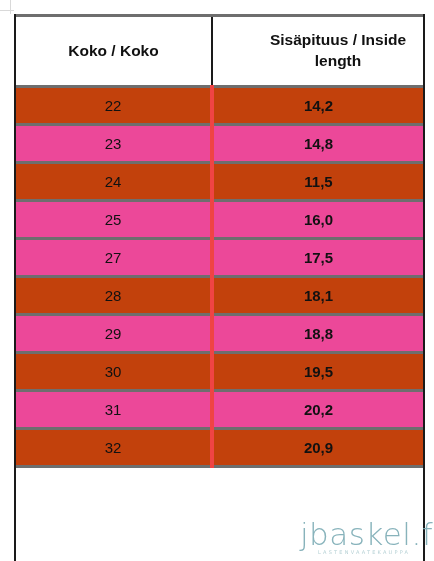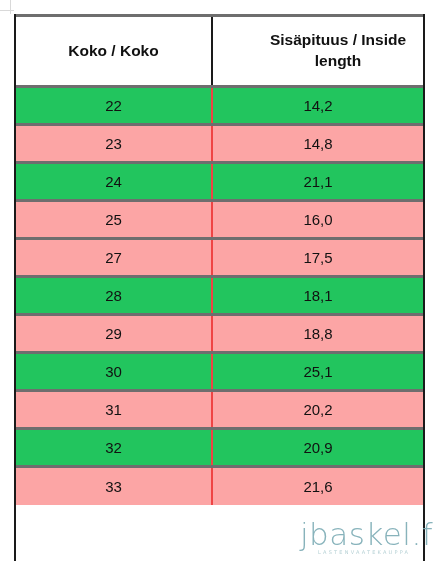--- a/index.html
+++ b/index.html
@@ -89,28 +89,29 @@
     color: #111111;
     text-align: center;
     height: 38px;
     padding: 0;
     box-sizing: border-box;
     vertical-align: middle;
     font-weight: normal;
   }
 
   tbody td.td-len {
-    border-left: 2px solid #ef4444;
+    border-left: 4px solid #ef4444;
+    font-weight: bold;
   }
 
   tbody tr.shaded td {
-    background: #22c55e;
+    background: #c2410c;
   }
   tbody tr.plain td {
-    background: #fca5a5;
+    background: #ec4899;
   }
   tbody tr.last td {
     border-bottom: none;
   }
 
   
   .watermark {
     position: absolute;
     left: 300px;
     top: 516px;
@@ -170,53 +171,49 @@
         <tr class="shaded">
           <td class="td-size">22</td>
           <td class="td-len">14,2</td>
         </tr>
         <tr class="plain">
           <td class="td-size">23</td>
           <td class="td-len">14,8</td>
         </tr>
         <tr class="shaded">
           <td class="td-size">24</td>
-          <td class="td-len">21,1</td>
+          <td class="td-len">11,5</td>
         </tr>
         <tr class="plain">
           <td class="td-size">25</td>
           <td class="td-len">16,0</td>
         </tr>
         <tr class="plain">
           <td class="td-size">27</td>
           <td class="td-len">17,5</td>
         </tr>
         <tr class="shaded">
           <td class="td-size">28</td>
           <td class="td-len">18,1</td>
         </tr>
         <tr class="plain">
           <td class="td-size">29</td>
           <td class="td-len">18,8</td>
         </tr>
         <tr class="shaded">
           <td class="td-size">30</td>
-          <td class="td-len">25,1</td>
+          <td class="td-len">19,5</td>
         </tr>
         <tr class="plain">
           <td class="td-size">31</td>
           <td class="td-len">20,2</td>
         </tr>
         <tr class="shaded">
           <td class="td-size">32</td>
           <td class="td-len">20,9</td>
-        </tr>
-        <tr class="plain last">
-          <td class="td-size">33</td>
-          <td class="td-len">21,6</td>
         </tr>
       </tbody>
     </table>
   </div>
 
   <div class="watermark">
     <div class="wm-main">jbaskel.fi</div>
     <div class="wm-sub">LASTENVAATEKAUPPA</div>
   </div>
 

